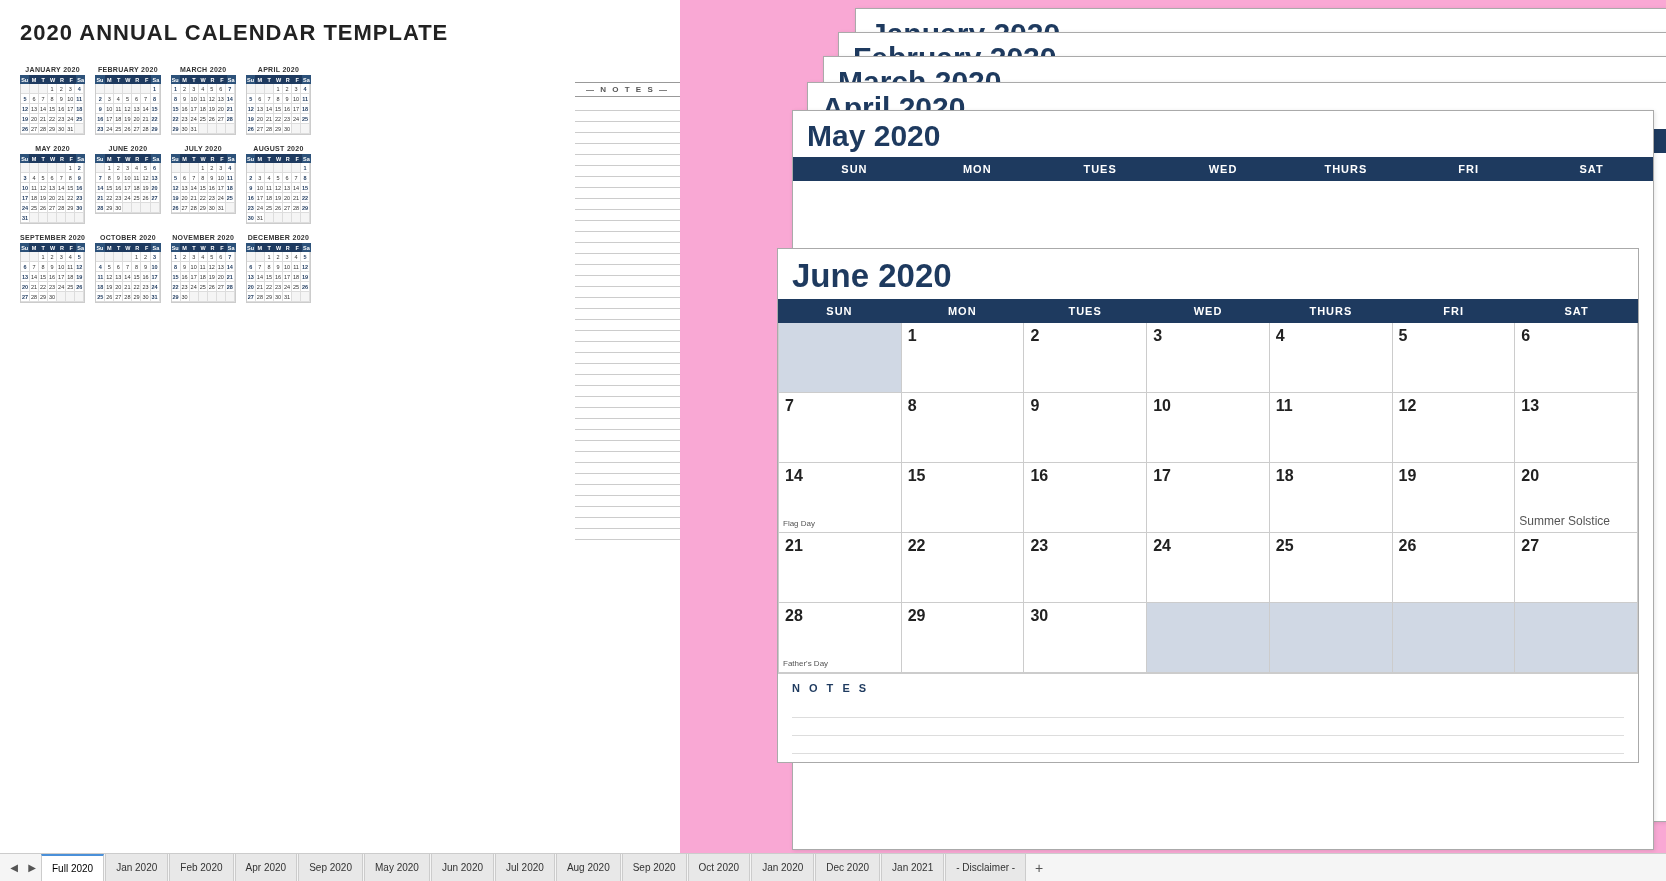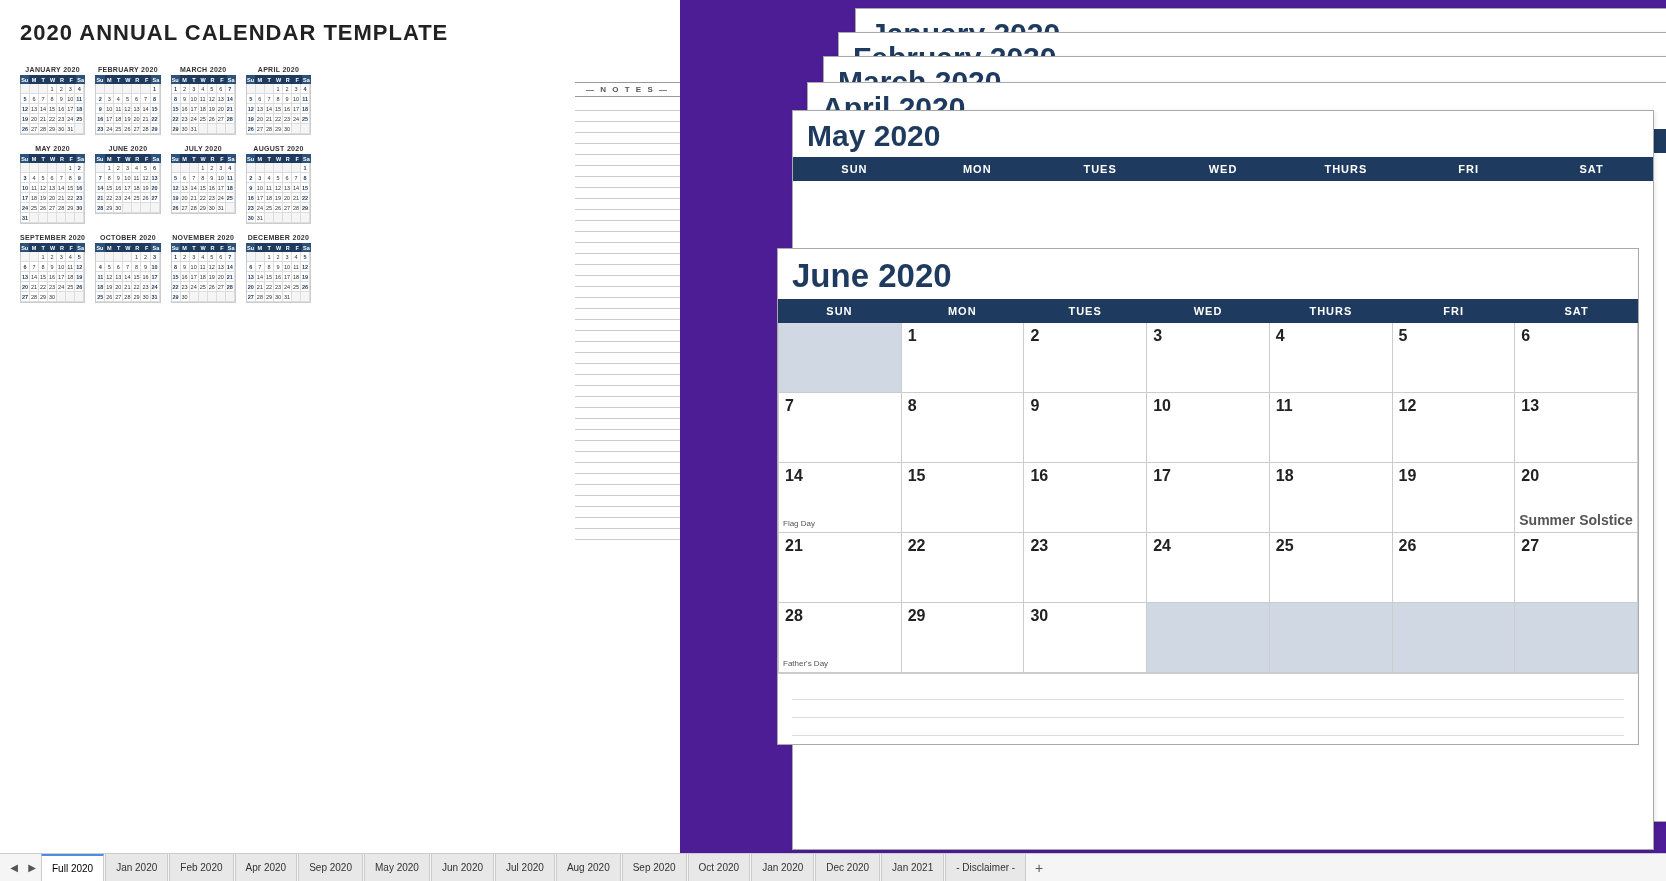--- a/index.html
+++ b/index.html
@@ -2,21 +2,21 @@
 <html><head>
   <meta charset="utf-8">
   <style>
     * { margin: 0; padding: 0; box-sizing: border-box; }
     body { font-family: Arial, sans-serif; background: #e8e8e8; width: 1666px; height: 881px; overflow: hidden; }
 
     
     .app-container { width: 1666px; height: 881px; display: flex; flex-direction: column; background: #f0f0f0; }
 
     
-    .spreadsheet-area { flex: 1; background: #4c1d95; position: relative; overflow: hidden; display: flex; }
+    .spreadsheet-area { flex: 1; background: #f9a8d4; position: relative; overflow: hidden; display: flex; }
 
     
     .left-panel { width: 680px; padding: 20px 10px 10px 20px; background: white; flex-shrink: 0; }
 
     .main-title { font-size: 22px; font-weight: bold; color: #222; letter-spacing: 1px; margin-bottom: 20px; }
 
     .mini-calendars-grid { display: grid; grid-template-columns: repeat(4, 1fr); gap: 10px; }
 
     .mini-calendar { font-size: 6.5px; }
     .mini-cal-title { font-size: 7px; font-weight: bold; color: #333; text-align: center; margin-bottom: 2px; letter-spacing: 0.3px; }
@@ -795,37 +795,38 @@
             <div style="border-right: 1px solid rgb(204, 204, 204); border-bottom: 1px solid rgb(204, 204, 204); min-height: 70px; padding: 4px 6px; font-size: 16px; font-weight: bold; color: rgb(34, 34, 34); position: relative;"><span>10</span></div>
             <div style="border-right: 1px solid rgb(204, 204, 204); border-bottom: 1px solid rgb(204, 204, 204); min-height: 70px; padding: 4px 6px; font-size: 16px; font-weight: bold; color: rgb(34, 34, 34); position: relative;"><span>11</span></div>
             <div style="border-right: 1px solid rgb(204, 204, 204); border-bottom: 1px solid rgb(204, 204, 204); min-height: 70px; padding: 4px 6px; font-size: 16px; font-weight: bold; color: rgb(34, 34, 34); position: relative;"><span>12</span></div>
             <div style="border-right: 1px solid rgb(204, 204, 204); border-bottom: 1px solid rgb(204, 204, 204); min-height: 70px; padding: 4px 6px; font-size: 16px; font-weight: bold; color: rgb(34, 34, 34); position: relative;"><span>13</span></div>
             <div style="border-right: 1px solid rgb(204, 204, 204); border-bottom: 1px solid rgb(204, 204, 204); min-height: 70px; padding: 4px 6px; font-size: 16px; font-weight: bold; color: rgb(34, 34, 34); position: relative;"><span>14</span><span style="font-size: 8px; font-weight: normal; color: rgb(85, 85, 85); position: absolute; bottom: 4px; left: 4px;">Flag Day</span></div>
             <div style="border-right: 1px solid rgb(204, 204, 204); border-bottom: 1px solid rgb(204, 204, 204); min-height: 70px; padding: 4px 6px; font-size: 16px; font-weight: bold; color: rgb(34, 34, 34); position: relative;"><span>15</span></div>
             <div style="border-right: 1px solid rgb(204, 204, 204); border-bottom: 1px solid rgb(204, 204, 204); min-height: 70px; padding: 4px 6px; font-size: 16px; font-weight: bold; color: rgb(34, 34, 34); position: relative;"><span>16</span></div>
             <div style="border-right: 1px solid rgb(204, 204, 204); border-bottom: 1px solid rgb(204, 204, 204); min-height: 70px; padding: 4px 6px; font-size: 16px; font-weight: bold; color: rgb(34, 34, 34); position: relative;"><span>17</span></div>
             <div style="border-right: 1px solid rgb(204, 204, 204); border-bottom: 1px solid rgb(204, 204, 204); min-height: 70px; padding: 4px 6px; font-size: 16px; font-weight: bold; color: rgb(34, 34, 34); position: relative;"><span>18</span></div>
             <div style="border-right: 1px solid rgb(204, 204, 204); border-bottom: 1px solid rgb(204, 204, 204); min-height: 70px; padding: 4px 6px; font-size: 16px; font-weight: bold; color: rgb(34, 34, 34); position: relative;"><span>19</span></div>
-            <div style="border-right: 1px solid rgb(204, 204, 204); border-bottom: 1px solid rgb(204, 204, 204); min-height: 70px; padding: 4px 6px; font-size: 16px; font-weight: bold; color: rgb(34, 34, 34); position: relative;"><span>20</span><span style="font-size: 14px; font-weight: bold; color: rgb(85, 85, 85); position: absolute; bottom: 4px; left: 4px;">Summer Solstice</span></div>
+            <div style="border-right: 1px solid rgb(204, 204, 204); border-bottom: 1px solid rgb(204, 204, 204); min-height: 70px; padding: 4px 6px; font-size: 16px; font-weight: bold; color: rgb(34, 34, 34); position: relative;"><span>20</span><span style="font-size: 12px; font-weight: normal; color: rgb(85, 85, 85); position: absolute; bottom: 4px; left: 4px;">Summer Solstice</span></div>
             <div style="border-right: 1px solid rgb(204, 204, 204); border-bottom: 1px solid rgb(204, 204, 204); min-height: 70px; padding: 4px 6px; font-size: 16px; font-weight: bold; color: rgb(34, 34, 34); position: relative;"><span>21</span></div>
             <div style="border-right: 1px solid rgb(204, 204, 204); border-bottom: 1px solid rgb(204, 204, 204); min-height: 70px; padding: 4px 6px; font-size: 16px; font-weight: bold; color: rgb(34, 34, 34); position: relative;"><span>22</span></div>
             <div style="border-right: 1px solid rgb(204, 204, 204); border-bottom: 1px solid rgb(204, 204, 204); min-height: 70px; padding: 4px 6px; font-size: 16px; font-weight: bold; color: rgb(34, 34, 34); position: relative;"><span>23</span></div>
             <div style="border-right: 1px solid rgb(204, 204, 204); border-bottom: 1px solid rgb(204, 204, 204); min-height: 70px; padding: 4px 6px; font-size: 16px; font-weight: bold; color: rgb(34, 34, 34); position: relative;"><span>24</span></div>
             <div style="border-right: 1px solid rgb(204, 204, 204); border-bottom: 1px solid rgb(204, 204, 204); min-height: 70px; padding: 4px 6px; font-size: 16px; font-weight: bold; color: rgb(34, 34, 34); position: relative;"><span>25</span></div>
             <div style="border-right: 1px solid rgb(204, 204, 204); border-bottom: 1px solid rgb(204, 204, 204); min-height: 70px; padding: 4px 6px; font-size: 16px; font-weight: bold; color: rgb(34, 34, 34); position: relative;"><span>26</span></div>
             <div style="border-right: 1px solid rgb(204, 204, 204); border-bottom: 1px solid rgb(204, 204, 204); min-height: 70px; padding: 4px 6px; font-size: 16px; font-weight: bold; color: rgb(34, 34, 34); position: relative;"><span>27</span></div>
             <div style="border-right: 1px solid rgb(204, 204, 204); border-bottom: 1px solid rgb(204, 204, 204); min-height: 70px; padding: 4px 6px; font-size: 16px; font-weight: bold; color: rgb(34, 34, 34); position: relative;"><span>28</span><span style="font-size: 8px; font-weight: normal; color: rgb(85, 85, 85); position: absolute; bottom: 4px; left: 4px;">Father's Day</span></div>
             <div style="border-right: 1px solid rgb(204, 204, 204); border-bottom: 1px solid rgb(204, 204, 204); min-height: 70px; padding: 4px 6px; font-size: 16px; font-weight: bold; color: rgb(34, 34, 34); position: relative;"><span>29</span></div>
             <div style="border-right: 1px solid rgb(204, 204, 204); border-bottom: 1px solid rgb(204, 204, 204); min-height: 70px; padding: 4px 6px; font-size: 16px; font-weight: bold; color: rgb(34, 34, 34); position: relative;"><span>30</span></div>
             <div style="border-right: 1px solid rgb(204, 204, 204); border-bottom: 1px solid rgb(204, 204, 204); min-height: 70px; padding: 4px 6px; font-size: 16px; font-weight: bold; color: rgb(34, 34, 34); position: relative; background: rgb(208, 216, 228);"></div>
             <div style="border-right: 1px solid rgb(204, 204, 204); border-bottom: 1px solid rgb(204, 204, 204); min-height: 70px; padding: 4px 6px; font-size: 16px; font-weight: bold; color: rgb(34, 34, 34); position: relative; background: rgb(208, 216, 228);"></div>
             <div style="border-right: 1px solid rgb(204, 204, 204); border-bottom: 1px solid rgb(204, 204, 204); min-height: 70px; padding: 4px 6px; font-size: 16px; font-weight: bold; color: rgb(34, 34, 34); position: relative; background: rgb(208, 216, 228);"></div>
             <div style="border-right: 1px solid rgb(204, 204, 204); border-bottom: 1px solid rgb(204, 204, 204); min-height: 70px; padding: 4px 6px; font-size: 16px; font-weight: bold; color: rgb(34, 34, 34); position: relative; background: rgb(208, 216, 228);"></div>
           </div>
           <div style="padding: 8px 14px; border-top: 1px solid rgb(204, 204, 204);">
+            <div style="font-size: 11px; font-weight: bold; color: rgb(30, 58, 95); letter-spacing: 3px; margin-bottom: 6px;">N O T E S</div>
             <div style="height: 18px; border-bottom: 1px solid rgb(221, 221, 221);"></div>
             <div style="height: 18px; border-bottom: 1px solid rgb(221, 221, 221);"></div>
             <div style="height: 18px; border-bottom: 1px solid rgb(221, 221, 221);"></div>
           </div>
         </div>
       </div>
   </div>
 
   <div class="tab-bar" id="tab-bar">
     <div class="tab-nav-btn">◀</div>

